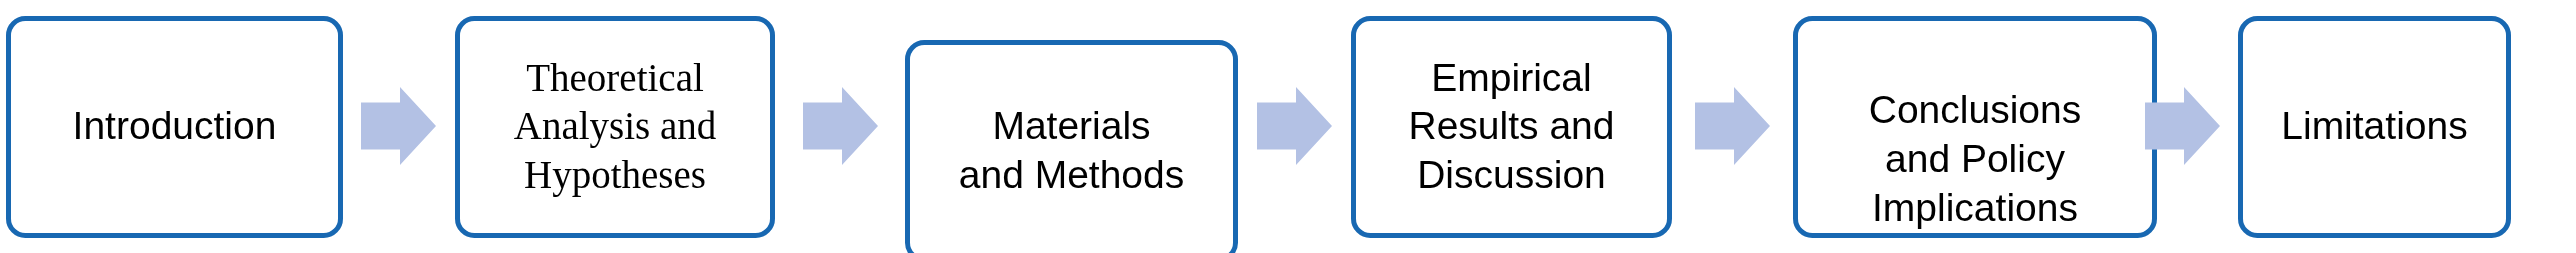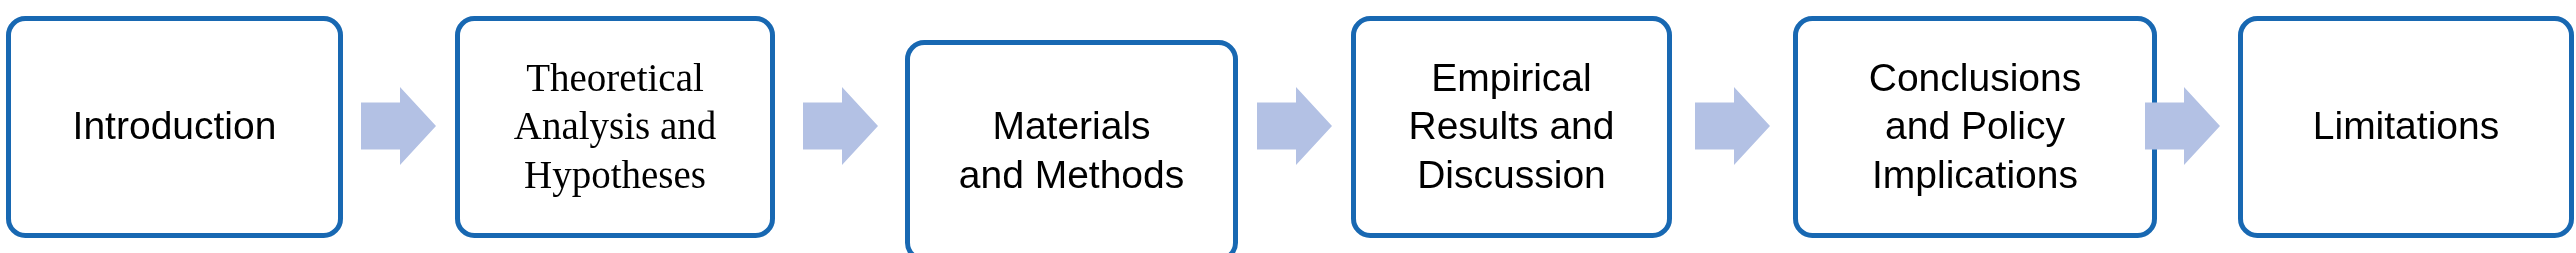--- a/index.html
+++ b/index.html
@@ -42,22 +42,22 @@
     width: 75px;
     height: 78px;
     background: var(--arrow-fill, #B3C1E4);
     clip-path: polygon(0 20%, 52% 20%, 52% 0, 100% 50%, 52% 100%, 52% 80%, 0 80%);
   }
   
   .step-box:nth-of-type(1)  { left: 6px;   width: 337px; }
   .step-box:nth-of-type(2)  { left: 455px;  width: 320px; font-family: Liberation Serif, serif; }
   .step-box:nth-of-type(3)  { left: 905px; width: 333px; margin-top: 24px; }
   .step-box:nth-of-type(4)  { left: 1351px; width: 321px; }
-  .step-box:nth-of-type(5)  { left: 1793px; width: 364px; }
-  .step-box:nth-of-type(6)  { left: 2238px; width: 336px; }
+  .step-box:nth-of-type(5)  { left: 1793px; width: 364px; align-items: flex-end; }
+  .step-box:nth-of-type(6)  { left: 2238px; width: 273px; }
   .flow-arrow:nth-of-type(7)  { left: 361px; }
   .flow-arrow:nth-of-type(8)  { left: 803px; }
   .flow-arrow:nth-of-type(9)  { left: 1257px; }
   .flow-arrow:nth-of-type(10) { left: 1695px; }
   .flow-arrow:nth-of-type(11) { left: 2145px; }
 </style>
 </head>
 <body style="--box-border: #1868B2; --box-fill: #FFFFFF; --arrow-fill: #B3C1E4; --text-color: #000000;">
 
 <div class="flowchart">

